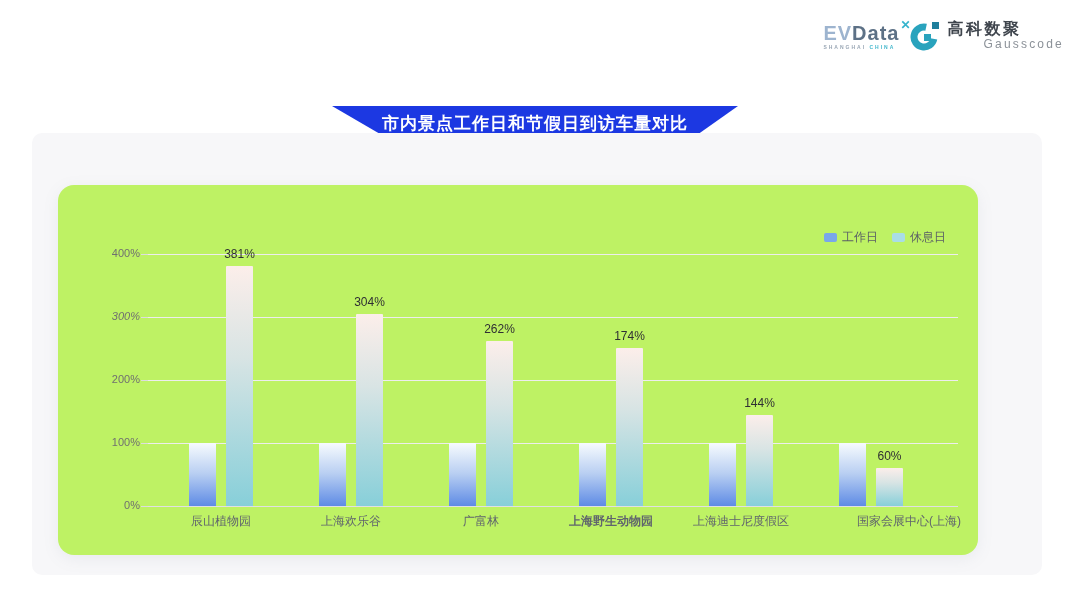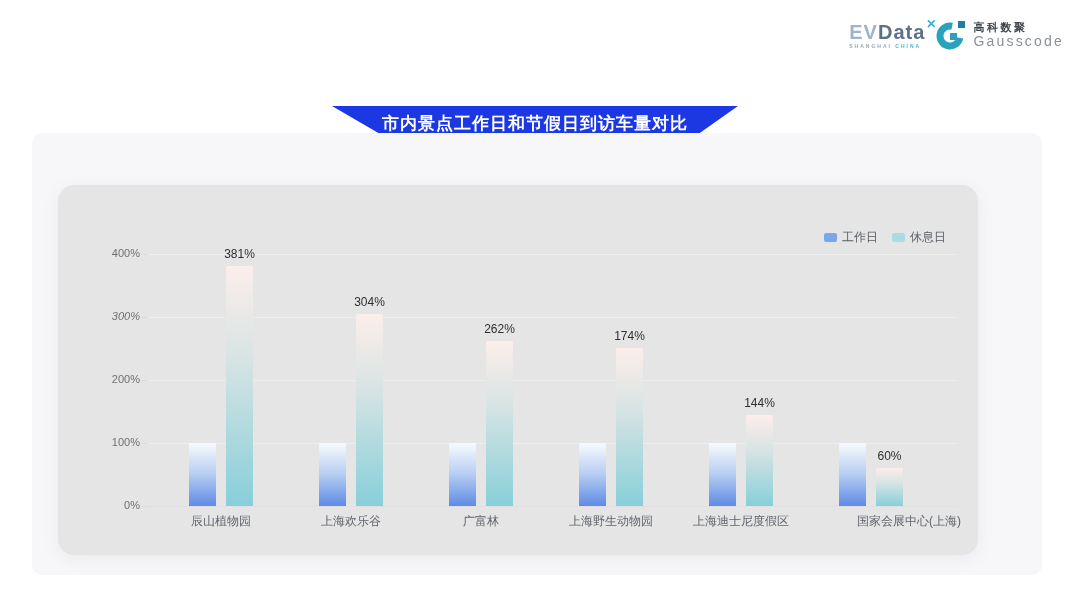--- a/index.html
+++ b/index.html
@@ -11,37 +11,37 @@
   
   .header-logos { position:absolute; top:20px; right:16px; display:flex; align-items:center; }
   .evdata { display:flex; flex-direction:column; align-items:flex-start; line-height:1; }
   .evdata-main { font-size:20px; font-weight:bold; letter-spacing:1px; color:#5d7186; }
   .evdata-main .ev { color:#9db4cf; }
   .evdata-main .sup { color:#35b3cc; font-size:12px; vertical-align:top; position:relative; top:-4px; left:1px; }
   .evdata-sub { font-size:5px; letter-spacing:2px; color:#9aa7b5; margin-top:2px; font-weight:bold; }
   .evdata-sub .cn-part { color:#45b8cd; }
   .gausscode { display:flex; align-items:center; gap:7px; }
   .gc-text { display:flex; flex-direction:column; line-height:1.15; }
-  .gc-cn { font-size:11px; font-weight:bold; color:#3f454d; letter-spacing:2.5px; }
-  .gc-en { font-size:14px; color:#8b9198; letter-spacing:2.2px; }
+  .gc-cn { font-size:16px; font-weight:bold; color:#3f454d; letter-spacing:2.5px; }
+  .gc-en { font-size:12px; color:#8b9198; letter-spacing:2.2px;margin-left:36px; }
 
   
   .banner {
     position:absolute; left:332px; top:106px; width:406px; height:35px;
     background:#1c38e2;
     clip-path:polygon(0 0, 100% 0, 87.8% 100%, 14.8% 100%);
     color:#ffffff; font-size:17px; font-weight:bold; letter-spacing:1px;
     text-align:center; line-height:35px;
   }
 
   
   .panel { position:absolute; left:32px; top:133px; width:1010px; height:442px;
            background:#f7f7f9; border-radius:10px; }
   .card { position:absolute; left:58px; top:185px; width:920px; height:370px;
-          background:#e5e5e5; border-radius:16px;
+          background:#bef264; border-radius:16px;
           box-shadow:0 4px 16px rgba(120,130,145,0.10); }
 
   
   .legend { position:absolute; top:44px; right:32px; display:flex; gap:14px; align-items:center; }
   .legend-item { display:flex; align-items:center; gap:5px; font-size:12px; color:#5a5f66; cursor:pointer; }
   .legend-swatch { width:13px; height:9px; border-radius:2px; }
   .sw-workday { background:#79a7ea; }
   .sw-restday { background:#a9dde6; }
 
   
@@ -131,16 +131,16 @@
       <div class="bar bar-workday" style="left: 561px; height: 63px;"></div>
       <div class="bar bar-restday" style="left: 598px; height: 90.72px;"></div>
       <div class="value-label" style="left: 611.5px; bottom: 95.72px;">144%</div>
       <div class="bar bar-workday" style="left: 691px; height: 63px;"></div>
       <div class="bar bar-restday" style="left: 728px; height: 37.8px;"></div>
       <div class="value-label" style="left: 741.5px; bottom: 42.8px;">60%</div>
     </div>
 <div class="cat-label" style="left: 163px;">辰山植物园</div>
     <div class="cat-label" style="left: 293px;">上海欢乐谷</div>
     <div class="cat-label" style="left: 423px;">广富林</div>
-    <div class="cat-label" style="left: 553px;">上海野生动物园</div>
+    <div class="cat-label" style="left: 553px; font-weight: bold;">上海野生动物园</div>
     <div class="cat-label" style="left: 683px;">上海迪士尼度假区</div>
     <div class="cat-label" style="left: 851px;">国家会展中心(上海)</div>
   </div>
 
 </body></html>

